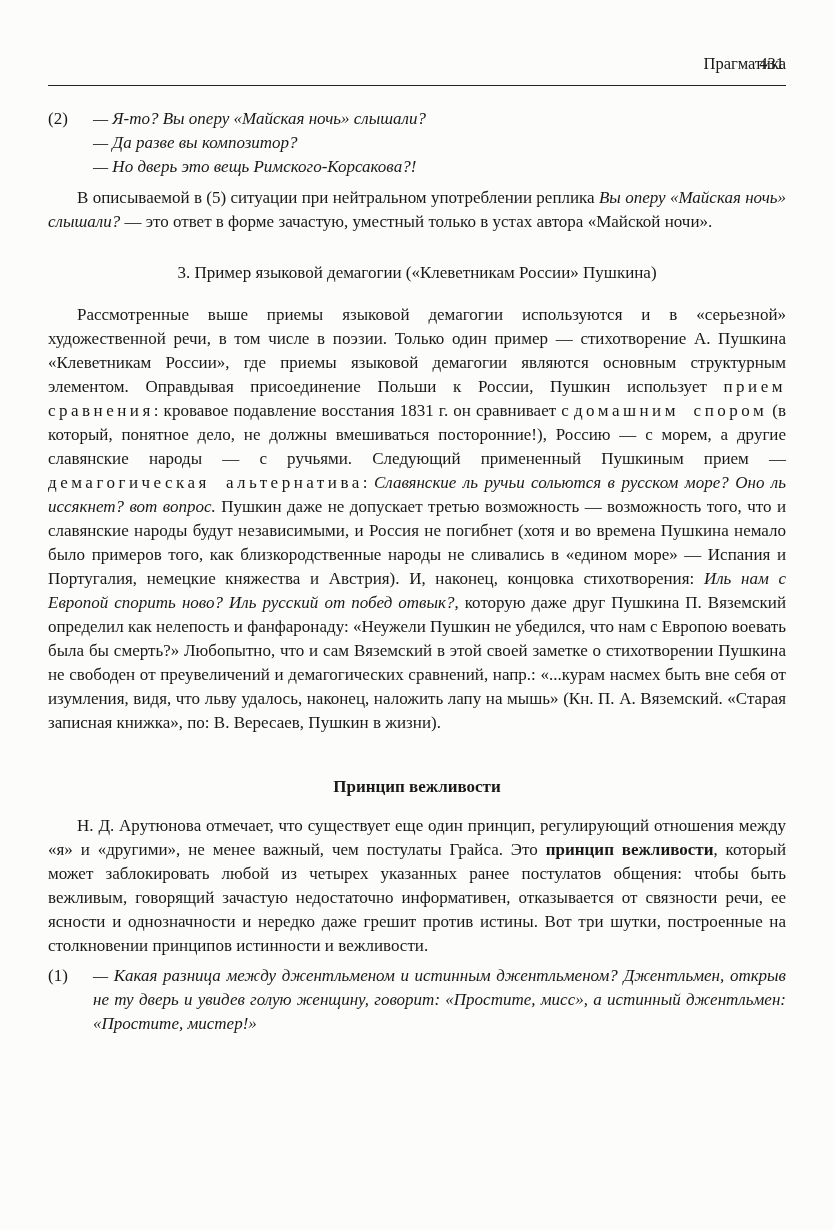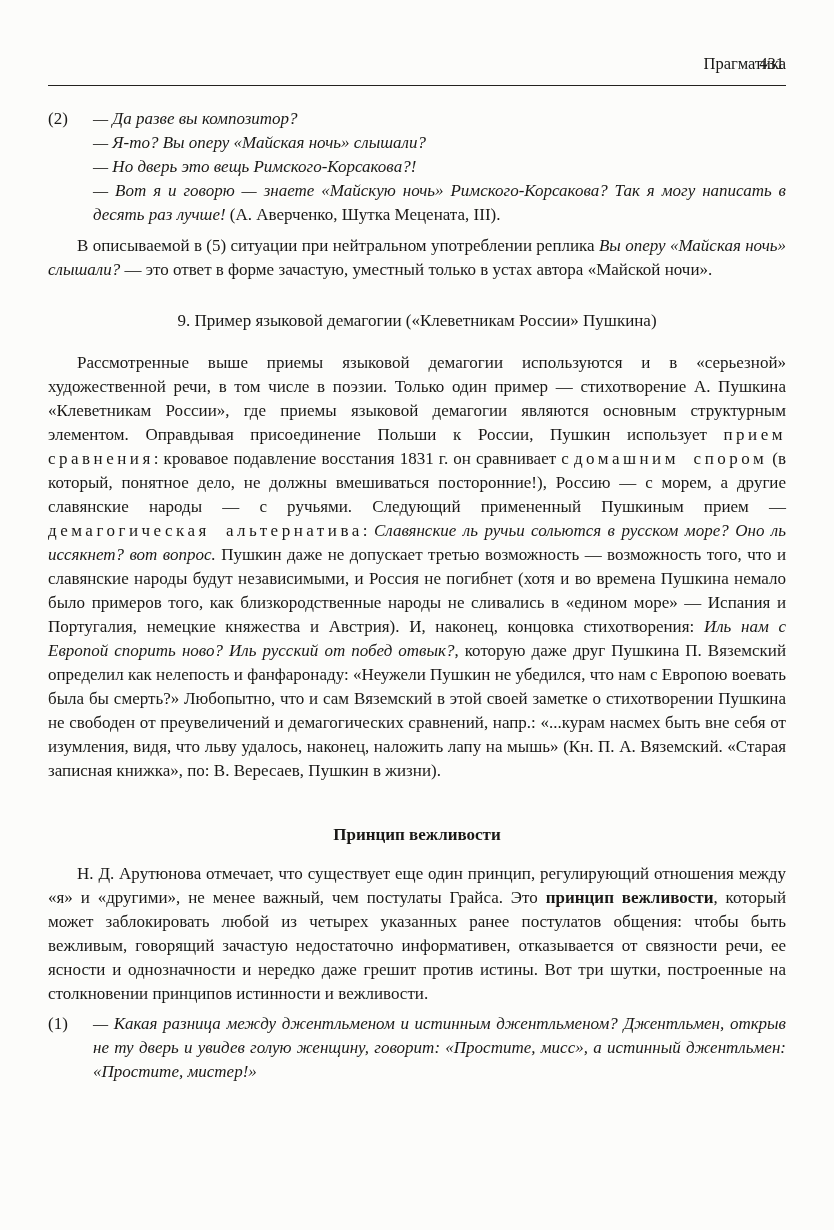--- a/index.html
+++ b/index.html
@@ -91,30 +91,29 @@
 
 <div class="page">
   <div class="running-head">
     <span class="rh-title">Прагматика</span>
     <span class="rh-page">431</span>
   </div>
   <div class="rule"></div>
   <div class="content">
       <div class="block example">
         <span class="block-label">(2)</span>
+        <p class="bp"><span class="seg-i">— Я-то? Вы оперу «Майская ночь» слышали?</span></p>
         <p class="bp"><span class="seg-i">— Да разве вы композитор?</span></p>
-        <p class="bp"><span class="seg-i">— Я-то? Вы оперу «Майская ночь» слышали?</span></p>
         <p class="bp"><span class="seg-i">— Но дверь это вещь Римского-Корсакова?!</span></p>
-        <p class="bp"><span class="seg-i">— Вот я и говорю — знаете «Майскую ночь» Римского-Корсакова? Так я могу написать в десять раз лучше! </span><span class="seg">(А. Аверченко, Шутка Мецената, III).</span></p>
       </div>
       <div class="block para">
         <p class="bp"><span class="seg">В описываемой в (5) ситуации при нейтральном употреблении реплика </span><span class="seg-i">Вы оперу «Майская ночь» слышали?</span><span class="seg"> — это ответ в форме зачастую, уместный только в устах автора «Майской ночи».</span></p>
       </div>
       <div class="block heading">
-        <p class="bp"><span class="seg">9. Пример языковой демагогии («Клеветникам России» Пушкина)</span></p>
+        <p class="bp"><span class="seg">3. Пример языковой демагогии («Клеветникам России» Пушкина)</span></p>
       </div>
       <div class="block para">
         <p class="bp"><span class="seg">Рассмотренные выше приемы языковой демагогии используются и в «серьезной» художественной речи, в том числе в поэзии. Только один пример — стихотворение А. Пушкина «Клеветникам России», где приемы языковой демагогии являются основным структурным элементом. Оправдывая присоединение Польши к России, Пушкин использует </span><span class="seg-sp">прием сравнения</span><span class="seg">: кровавое подавление восстания 1831 г. он сравнивает с </span><span class="seg-sp">домашним спором</span><span class="seg"> (в который, понятное дело, не должны вмешиваться посторонние!), Россию — с морем, а другие славянские народы — с ручьями. Следующий примененный Пушкиным прием — </span><span class="seg-sp">демагогическая альтернатива</span><span class="seg">: </span><span class="seg-i">Славянские ль ручьи сольются в русском море? Оно ль иссякнет? вот вопрос.</span><span class="seg"> Пушкин даже не допускает третью возможность — возможность того, что и славянские народы будут независимыми, и Россия не погибнет (хотя и во времена Пушкина немало было примеров того, как близкородственные народы не сливались в «едином море» — Испания и Португалия, немецкие княжества и Австрия). И, наконец, концовка стихотворения: </span><span class="seg-i">Иль нам с Европой спорить ново? Иль русский от побед отвык?</span><span class="seg">, которую даже друг Пушкина П. Вяземский определил как нелепость и фанфаронаду: «Неужели Пушкин не убедился, что нам с Европою воевать была бы смерть?» Любопытно, что и сам Вяземский в этой своей заметке о стихотворении Пушкина не свободен от преувеличений и демагогических сравнений, напр.: «...курам насмех быть вне себя от изумления, видя, что льву удалось, наконец, наложить лапу на мышь» (Кн. П. А. Вяземский. «Старая записная книжка», по: В. Вересаев, Пушкин в жизни).</span></p>
       </div>
       <div class="block heading-bold">
         <p class="bp"><span class="seg">Принцип вежливости</span></p>
       </div>
       <div class="block para">
         <p class="bp"><span class="seg">Н. Д. Арутюнова отмечает, что существует еще один принцип, регулирующий отношения между «я» и «другими», не менее важный, чем постулаты Грайса. Это </span><span class="seg-b">принцип вежливости</span><span class="seg">, который может заблокировать любой из четырех указанных ранее постулатов общения: чтобы быть вежливым, говорящий зачастую недостаточно информативен, отказывается от связности речи, ее ясности и однозначности и нередко даже грешит против истины. Вот три шутки, построенные на столкновении принципов истинности и вежливости.</span></p>
       </div>

